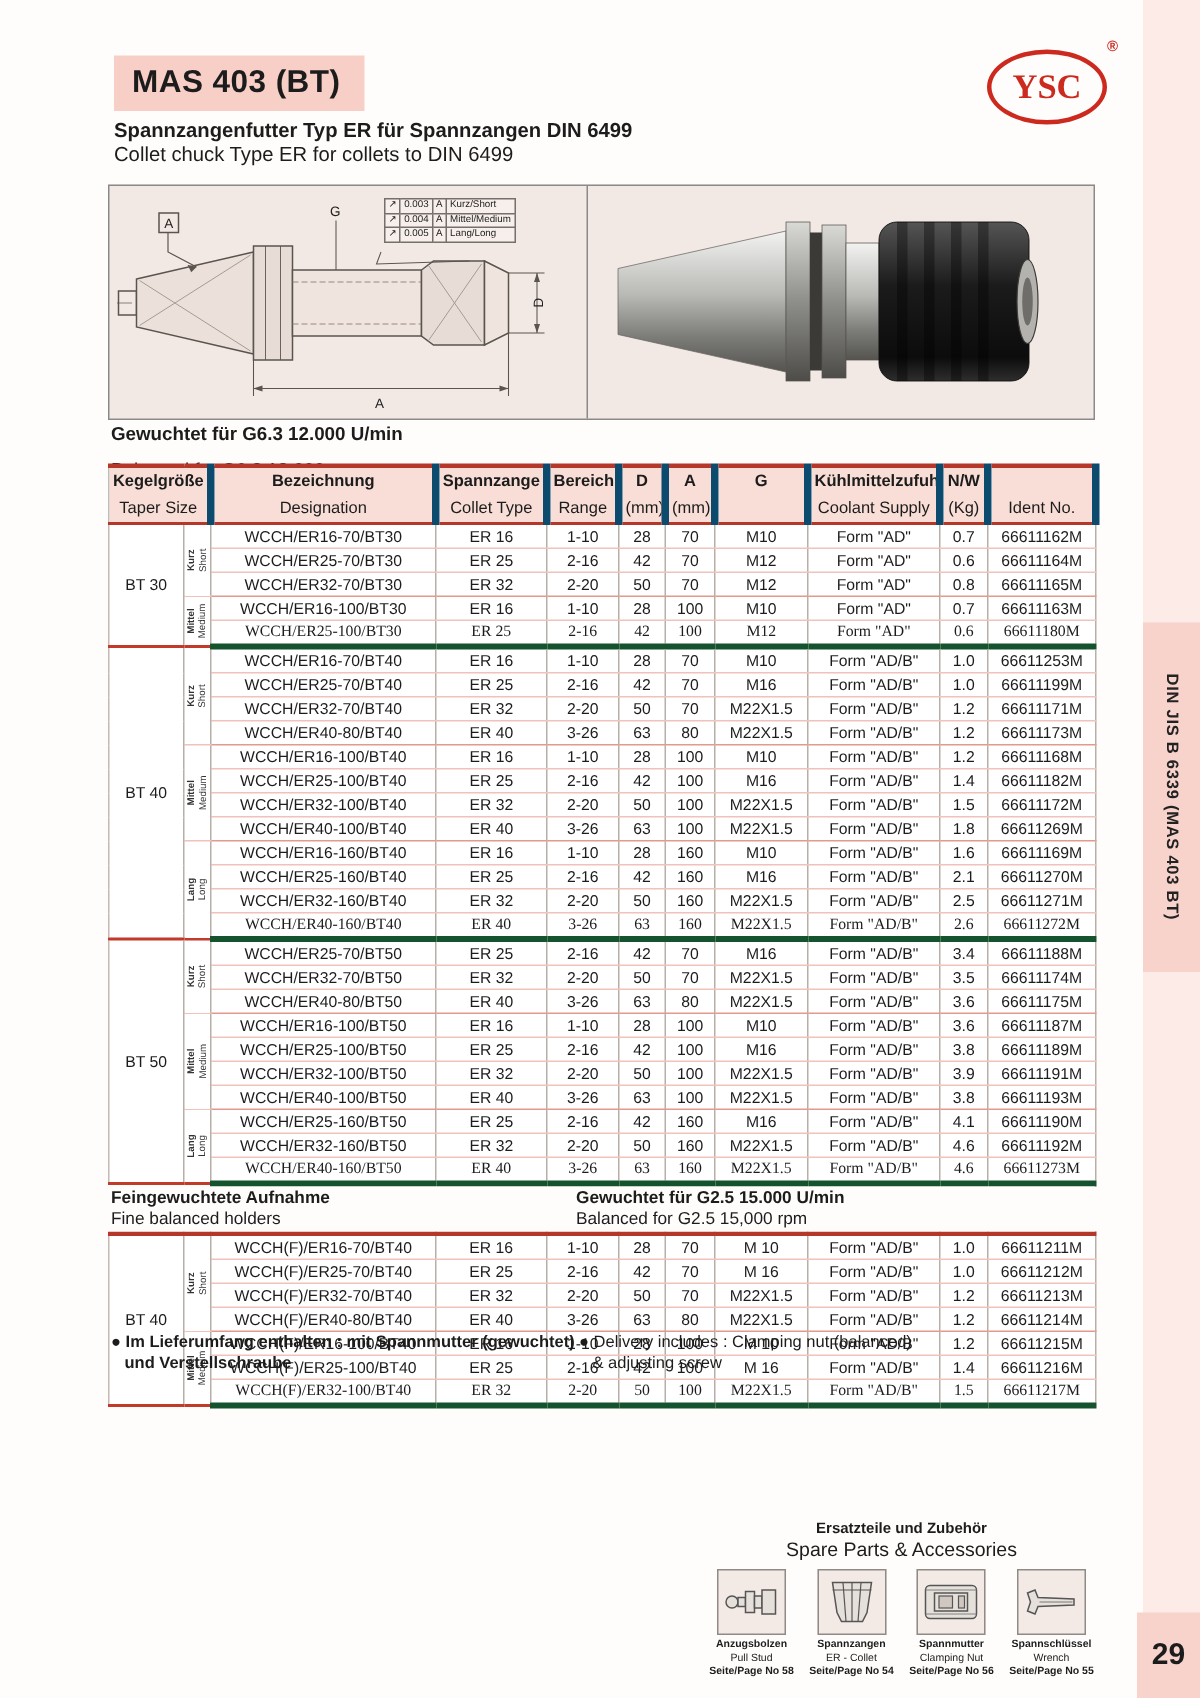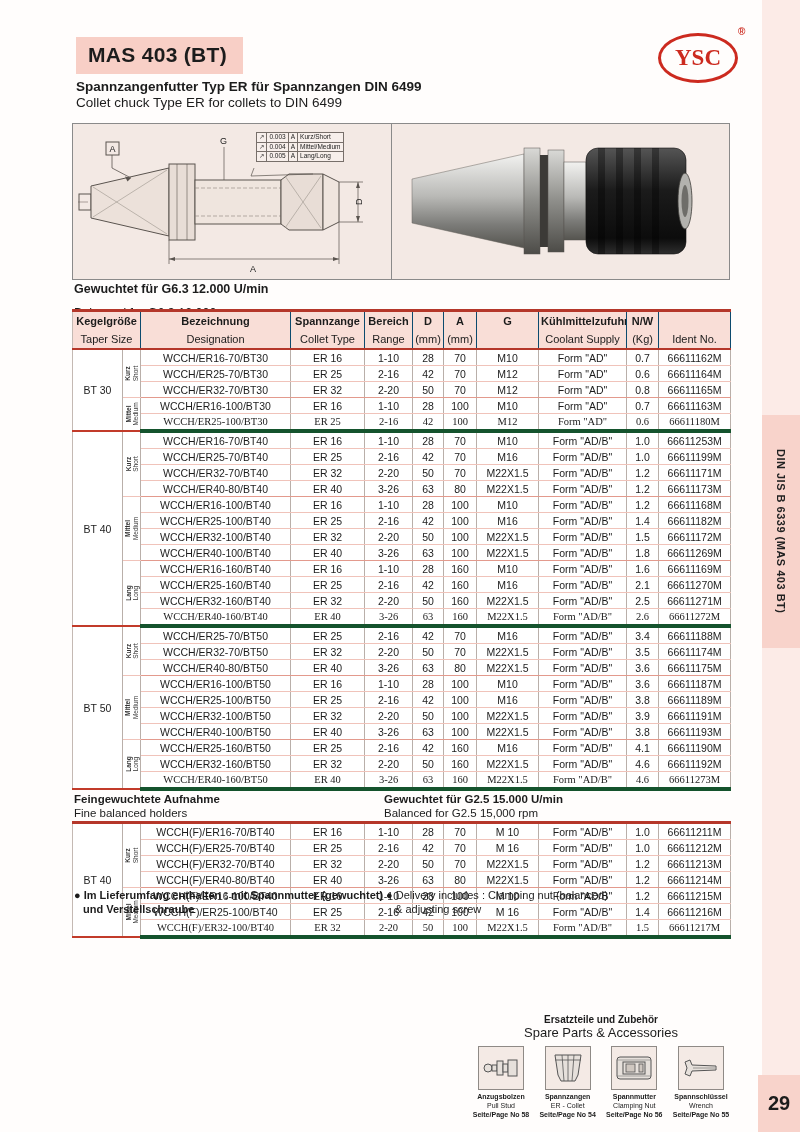--- a/index.html
+++ b/index.html
@@ -32,21 +32,21 @@
   #tol-table td{border:1px solid #776f6a;padding:1px 2px;background:#f7efeb;white-space:nowrap;}
   
   #bal1{position:absolute;left:2px;top:282px;font-size:12.5px;font-weight:bold;}
   #bal2{position:absolute;left:2px;top:296px;font-size:12.5px;margin-top:10px;}
   
   #tables{position:absolute;left:0;top:309px;width:658px;}
   table.spec{border-collapse:collapse;table-layout:fixed;width:658px;border-top:3px solid #b5372a;
              border-left:1px solid #c4b9b3;border-right:1px solid #c4b9b3;}
   table.spec th,table.spec td{overflow:hidden;white-space:nowrap;}
   table.spec th{background:#f9ded7;font-size:11px;font-weight:bold;height:18px;padding:0 2px;
-                border-right:1px solid #0c4a6e;}
+                border-right:5px solid #0c4a6e;}
   table.spec tr.h2 th{font-weight:normal;border-bottom:2px solid #b5372a;}
   table.spec td{height:15px;font-size:10.5px;padding:0 3px;border-right:1px solid #b9afa9;
                 border-bottom:1px solid #f0c3ba;text-align:center;background:#fff;}
   td.taper{background:#fcebe7;font-size:11px;border-bottom:2px solid #c23b2a !important;}
   td.rot{background:#f7d1c9;position:relative;padding:0;border-bottom:1px solid #e39a8d;}
   td.rot.rot-last{border-bottom:2px solid #c23b2a;}
   .rot-in{position:absolute;inset:0;display:flex;flex-direction:column;align-items:center;
           justify-content:center;transform:rotate(-90deg);font-size:6.5px;line-height:1.15;
           white-space:nowrap;color:#333;}
   td.dc0{text-align:left;padding-left:7px;}

